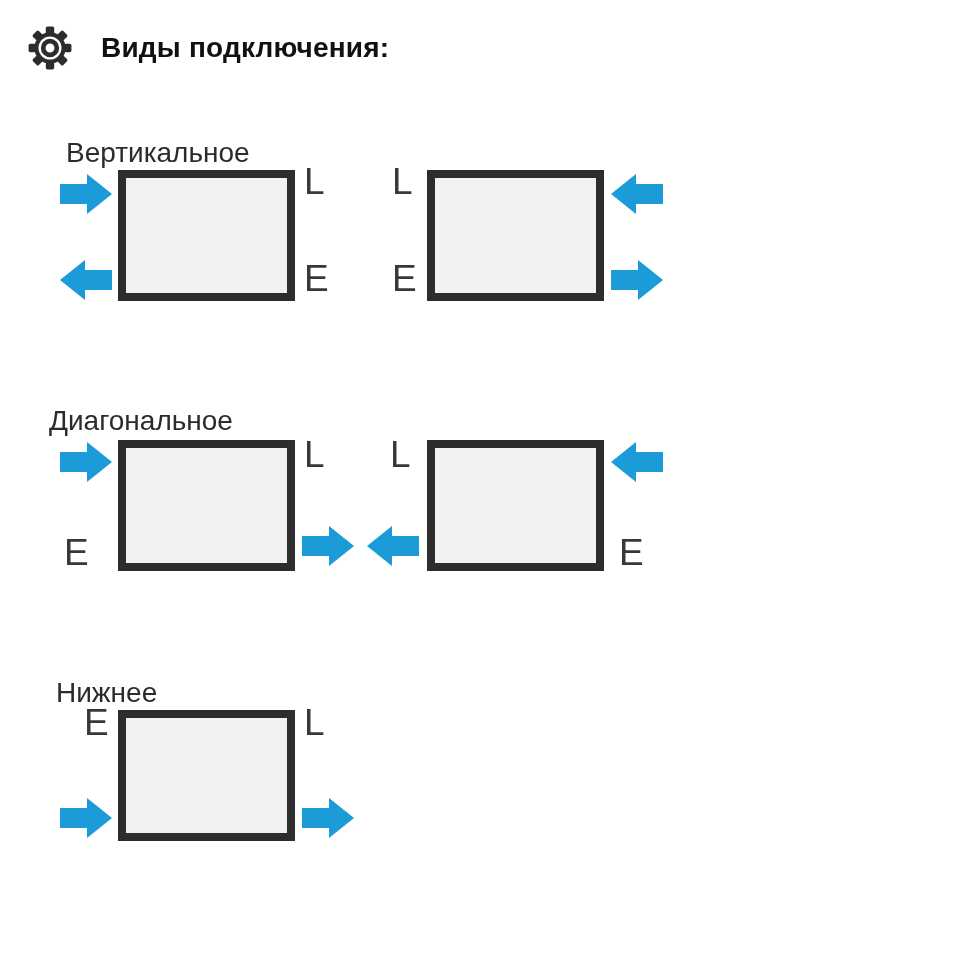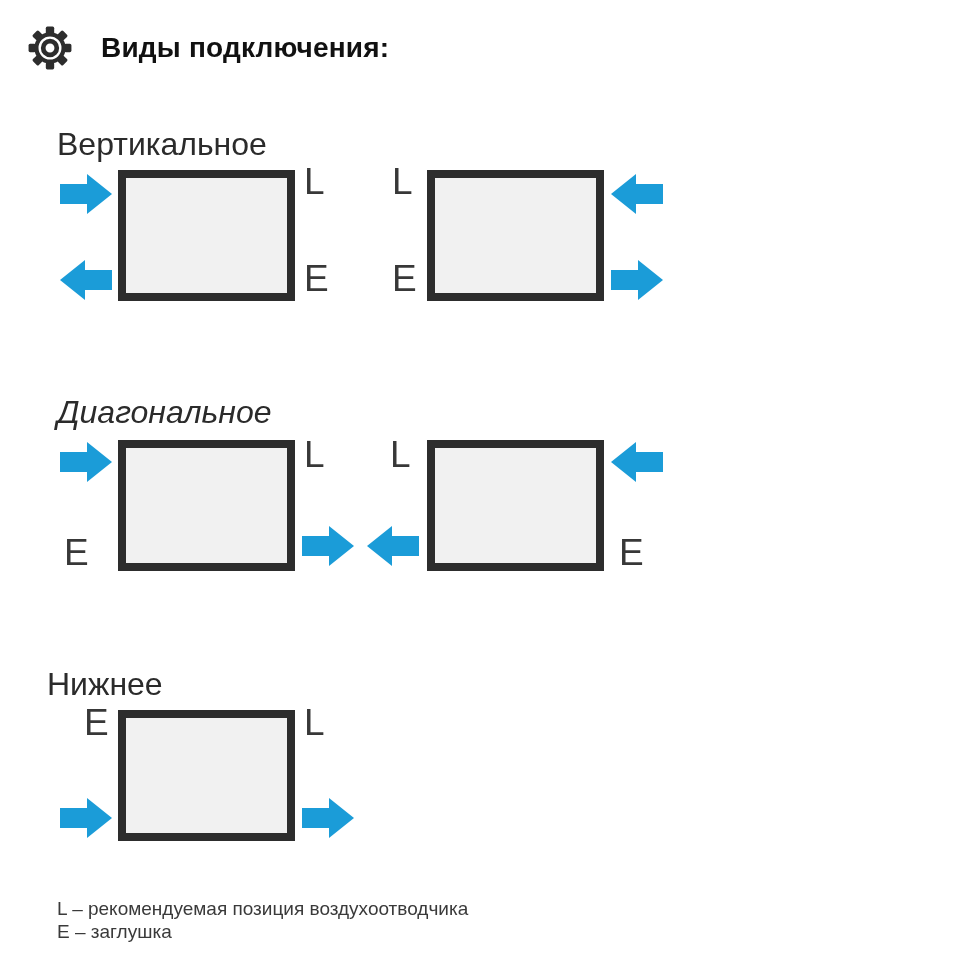--- a/index.html
+++ b/index.html
@@ -6,21 +6,21 @@
   .canvas {
     position:relative; width:970px; height:966px; background:#ffffff;
     font-family:"Liberation Sans", sans-serif; overflow:hidden;
   }
   .gear { position:absolute; left:27px; top:25px; width:46px; height:46px; }
   .hdr-title {
     position:absolute; left:101px; top:30px; margin:0;
     font-size:28px; line-height:36px; font-weight:700; color:#111111; letter-spacing:.2px;
   }
   .sec-title {
-    position:absolute; margin:0; font-size:32px; line-height:34px;
+    position:absolute; margin:9px; font-size:28px; line-height:34px;
     font-weight:400; color:#2b2b2b;
   }
   .radiator {
     position:absolute; width:161px; height:115px;
     border:8px solid #2d2d2d; background:#f1f1f1;
   }
   .port-label {
     position:absolute; font-size:37px; line-height:40px; color:#383838;
   }
   .arrow { position:absolute; width:52px; height:44px; }
@@ -78,21 +78,21 @@
     <svg viewBox="0 0 52 44" width="52" height="44">
         <polygon points="52,12 25,12 25,2 0,22 25,42 25,32 52,32"></polygon>
       </svg>
   </span>
   <span class="arrow" style="left:611px; top:258px;">
     <svg viewBox="0 0 52 44" width="52" height="44">
         <polygon points="0,12 27,12 27,2 52,22 27,42 27,32 0,32"></polygon>
       </svg>
   </span>
 
-  <h2 class="sec-title" style="left:57px; top:395px;font-style:italic;">Диагональное</h2>
+  <h2 class="sec-title" style="left:40px; top:395px;">Диагональное</h2>
 
   <span class="arrow" style="left:60px; top:440px;">
     <svg viewBox="0 0 52 44" width="52" height="44">
         <polygon points="0,12 27,12 27,2 52,22 27,42 27,32 0,32"></polygon>
       </svg>
   </span>
   <div class="radiator" style="left:118px; top:440px;"></div>
   <span class="port-label" style="left:304px; top:435px;">L</span>
   <span class="port-label" style="left:64px; top:533px;">E</span>
   <span class="arrow" style="left:302px; top:524px;">
@@ -124,18 +124,14 @@
     <svg viewBox="0 0 52 44" width="52" height="44">
         <polygon points="0,12 27,12 27,2 52,22 27,42 27,32 0,32"></polygon>
       </svg>
   </span>
   <span class="arrow" style="left:302px; top:796px;">
     <svg viewBox="0 0 52 44" width="52" height="44">
         <polygon points="0,12 27,12 27,2 52,22 27,42 27,32 0,32"></polygon>
       </svg>
   </span>
 
-  <div class="legend">
-    <div>L – рекомендуемая позиция воздухоотводчика</div>
-    <div>E – заглушка</div>
-  </div>
 
 </div>
 
 </body></html>

